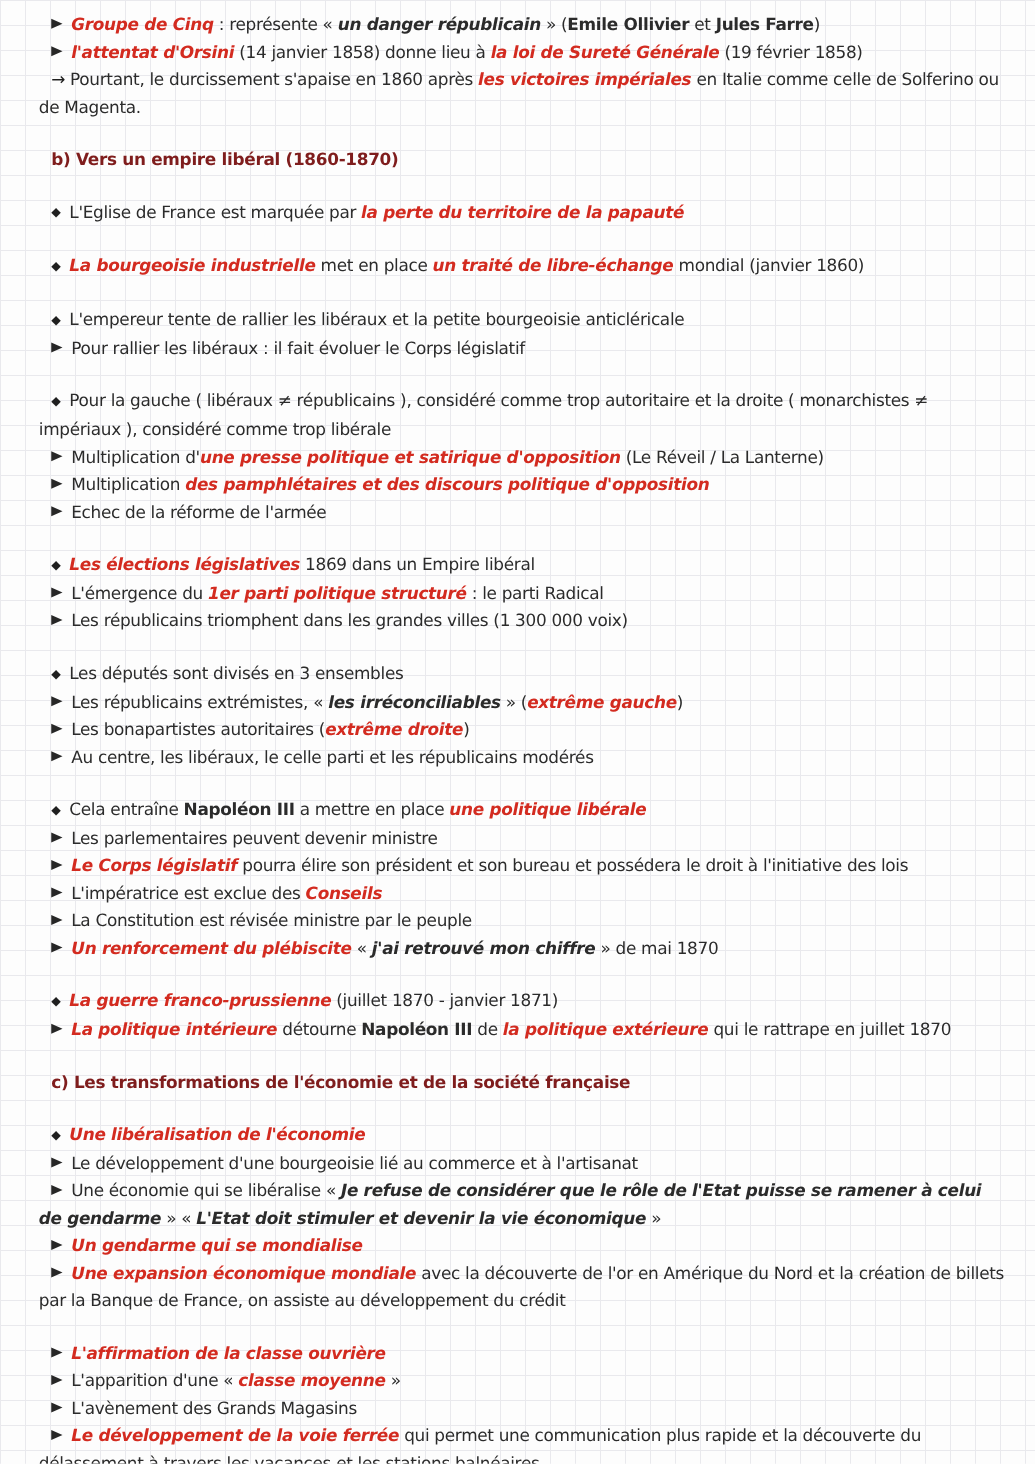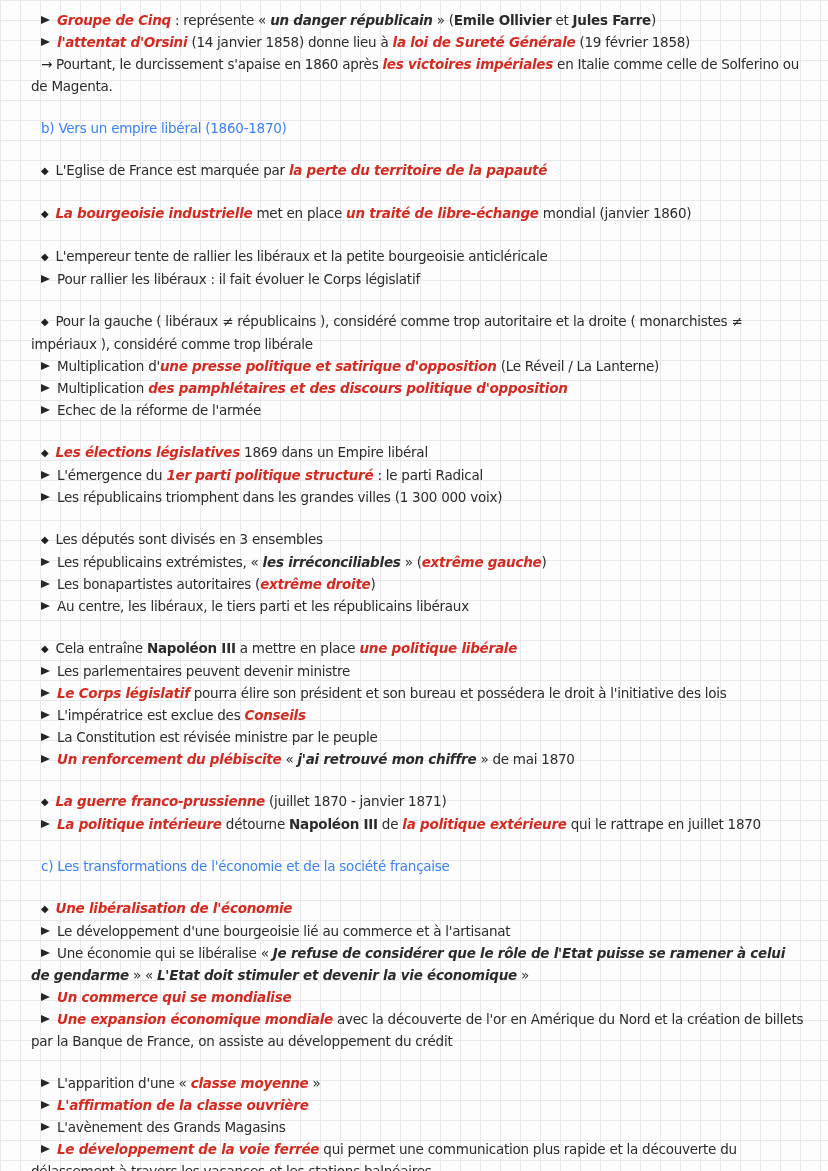--- a/index.html
+++ b/index.html
@@ -27,22 +27,22 @@
   .para {
     font-size: 13.5px;
     line-height: 22px;
     letter-spacing: -0.25px;
     text-indent: 10px;
     margin: 0;
   }
   .para span { text-indent: 0; }
   .gap { height: 20px; }
   .heading span.s-h {
-    color: #3b82f6;
-    font-weight: normal;
+    color: #7f1d1d;
+    font-weight: bold;
   }
   .s-n { font-weight: normal; }
   .s-b { font-weight: bold; }
   .s-i { font-weight: bold; font-style: italic; color: #2b2b2b; }
   .s-r { font-weight: bold; font-style: italic; color: #d32b20; }
   .bullet {
     display: inline-block;
     margin-right: 7px;
     color: #1f1f1f;
   }
@@ -86,37 +86,37 @@
     <div class="para"><span class="bullet tri"><i class="tri-shape"></i></span><span class="s-n">Multiplication </span><span class="s-r">des pamphlétaires et des discours politique d'opposition</span></div>
     <div class="para"><span class="bullet tri"><i class="tri-shape"></i></span><span class="s-n">Echec de la réforme de l'armée</span></div>
     <div class="gap"></div>
     <div class="para"><span class="bullet dia">◆</span><span class="s-r">Les élections législatives</span><span class="s-n"> 1869 dans un Empire libéral</span></div>
     <div class="para"><span class="bullet tri"><i class="tri-shape"></i></span><span class="s-n">L'émergence du </span><span class="s-r">1er parti politique structuré</span><span class="s-n"> : le parti Radical</span></div>
     <div class="para"><span class="bullet tri"><i class="tri-shape"></i></span><span class="s-n">Les républicains triomphent dans les grandes villes (1 300 000 voix)</span></div>
     <div class="gap"></div>
     <div class="para"><span class="bullet dia">◆</span><span class="s-n">Les députés sont divisés en 3 ensembles</span></div>
     <div class="para"><span class="bullet tri"><i class="tri-shape"></i></span><span class="s-n">Les républicains extrémistes, « </span><span class="s-i">les irréconciliables</span><span class="s-n"> » (</span><span class="s-r">extrême gauche</span><span class="s-n">)</span></div>
     <div class="para"><span class="bullet tri"><i class="tri-shape"></i></span><span class="s-n">Les bonapartistes autoritaires (</span><span class="s-r">extrême droite</span><span class="s-n">)</span></div>
-    <div class="para"><span class="bullet tri"><i class="tri-shape"></i></span><span class="s-n">Au centre, les libéraux, le tiers parti et les républicains libéraux</span></div>
+    <div class="para"><span class="bullet tri"><i class="tri-shape"></i></span><span class="s-n">Au centre, les libéraux, le celle parti et les républicains modérés</span></div>
     <div class="gap"></div>
     <div class="para"><span class="bullet dia">◆</span><span class="s-n">Cela entraîne </span><span class="s-b">Napoléon III</span><span class="s-n"> a mettre en place </span><span class="s-r">une politique libérale</span></div>
     <div class="para"><span class="bullet tri"><i class="tri-shape"></i></span><span class="s-n">Les parlementaires peuvent devenir ministre</span></div>
     <div class="para"><span class="bullet tri"><i class="tri-shape"></i></span><span class="s-r">Le Corps législatif</span><span class="s-n"> pourra élire son président et son bureau et possédera le droit à l'initiative des lois</span></div>
     <div class="para"><span class="bullet tri"><i class="tri-shape"></i></span><span class="s-n">L'impératrice est exclue des </span><span class="s-r">Conseils</span></div>
     <div class="para"><span class="bullet tri"><i class="tri-shape"></i></span><span class="s-n">La Constitution est révisée ministre par le peuple</span></div>
     <div class="para"><span class="bullet tri"><i class="tri-shape"></i></span><span class="s-r">Un renforcement du plébiscite</span><span class="s-n"> « </span><span class="s-i">j'ai retrouvé mon chiffre</span><span class="s-n"> » de mai 1870</span></div>
     <div class="gap"></div>
     <div class="para"><span class="bullet dia">◆</span><span class="s-r">La guerre franco-prussienne</span><span class="s-n"> (juillet 1870 - janvier 1871)</span></div>
     <div class="para"><span class="bullet tri"><i class="tri-shape"></i></span><span class="s-r">La politique intérieure</span><span class="s-n"> détourne </span><span class="s-b">Napoléon III</span><span class="s-n"> de </span><span class="s-r">la politique extérieure</span><span class="s-n"> qui le rattrape en juillet 1870</span></div>
     <div class="gap"></div>
     <div class="para heading"><span class="s-h">c) Les transformations de l'économie et de la société française</span></div>
     <div class="gap"></div>
     <div class="para"><span class="bullet dia">◆</span><span class="s-r">Une libéralisation de l'économie</span></div>
     <div class="para"><span class="bullet tri"><i class="tri-shape"></i></span><span class="s-n">Le développement d'une bourgeoisie lié au commerce et à l'artisanat</span></div>
     <div class="para"><span class="bullet tri"><i class="tri-shape"></i></span><span class="s-n">Une économie qui se libéralise « </span><span class="s-i">Je refuse de considérer que le rôle de l'Etat puisse se ramener à celui de gendarme</span><span class="s-n"> » « </span><span class="s-i">L'Etat doit stimuler et devenir la vie économique</span><span class="s-n"> »</span></div>
-    <div class="para"><span class="bullet tri"><i class="tri-shape"></i></span><span class="s-r">Un commerce qui se mondialise</span></div>
+    <div class="para"><span class="bullet tri"><i class="tri-shape"></i></span><span class="s-r">Un gendarme qui se mondialise</span></div>
     <div class="para"><span class="bullet tri"><i class="tri-shape"></i></span><span class="s-r">Une expansion économique mondiale</span><span class="s-n"> avec la découverte de l'or en Amérique du Nord et la création de billets par la Banque de France, on assiste au développement du crédit</span></div>
     <div class="gap"></div>
+    <div class="para"><span class="bullet tri"><i class="tri-shape"></i></span><span class="s-r">L'affirmation de la classe ouvrière</span></div>
     <div class="para"><span class="bullet tri"><i class="tri-shape"></i></span><span class="s-n">L'apparition d'une « </span><span class="s-r">classe moyenne</span><span class="s-n"> »</span></div>
-    <div class="para"><span class="bullet tri"><i class="tri-shape"></i></span><span class="s-r">L'affirmation de la classe ouvrière</span></div>
     <div class="para"><span class="bullet tri"><i class="tri-shape"></i></span><span class="s-n">L'avènement des Grands Magasins</span></div>
     <div class="para"><span class="bullet tri"><i class="tri-shape"></i></span><span class="s-r">Le développement de la voie ferrée</span><span class="s-n"> qui permet une communication plus rapide et la découverte du délassement à travers les vacances et les stations balnéaires</span></div>
   </div>
 
 </body></html>

